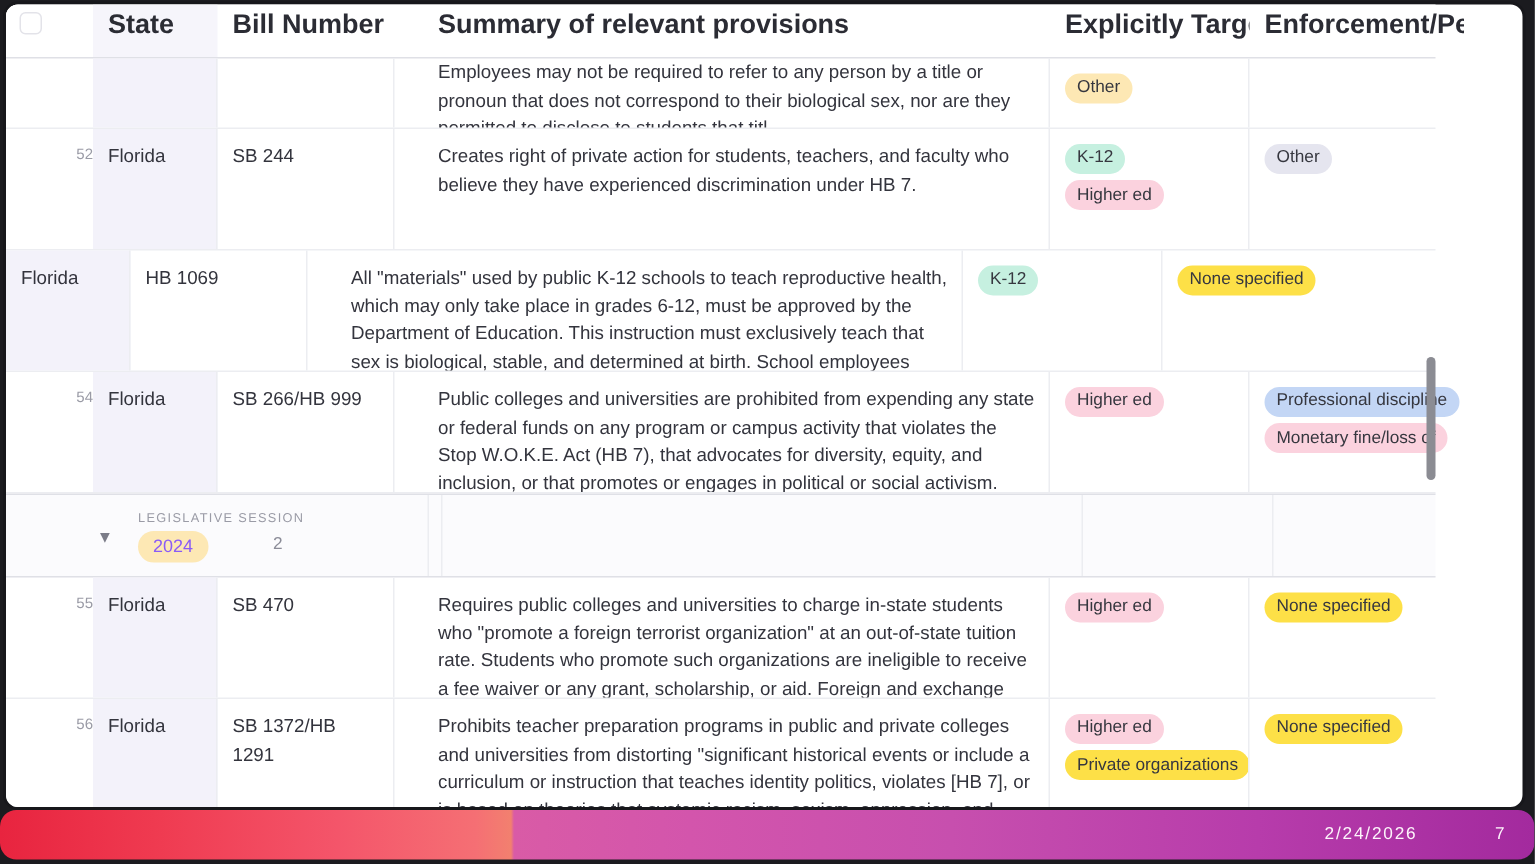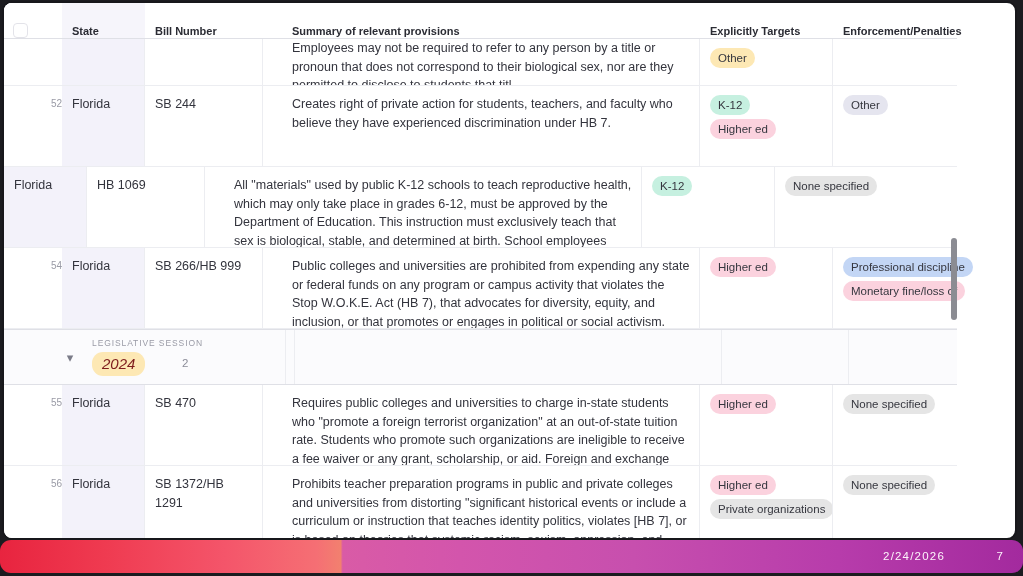--- a/index.html
+++ b/index.html
@@ -57,24 +57,24 @@
   .c-target { width: 133px; min-width:133px; }
   .c-enf    { width: 143px; min-width:143px; border-right:none; }
 
   
   #header-row {
     border-bottom: 1px solid #dfe0e6;
     background:#fff;
     height: 36px;
   }
   #header-row .cell {
-    font-size: 11px;
+    font-size: 18px;
     font-weight: bold;
     color: #2b2c34;
-    padding-top: 19px;
+    padding-top: 4px;
     border-right: none;
     white-space: nowrap;
   }
   #header-row .c-state { background: #f6f5fb; }
   .checkbox {
     width: 15px; height: 15px;
     border: 1.5px solid #e3e3e9;
     border-radius: 4px;
     background: #fff;
     margin-left: 9px; margin-top: 1px;
@@ -93,21 +93,21 @@
     font-size: 11.5px;
     line-height: 14px;
     color: #36373f;
     margin: 0 4px 4px 0;
     white-space: nowrap;
   }
   .t-other   { background: #fde8b4; }
   .t-k12     { background: #c6f0e0; }
   .t-higher  { background: #fbd2de; }
   .t-grey    { background: #e5e5ef; }
-  .t-blue    { background: #e5e5e5; }
+  .t-blue    { background: #fde047; }
   .t-lblue   { background: #c3d6f5; }
   .t-pink    { background: #fbd2de; }
 
   
   #group-row {
     height: 56px;
     border-top: 1px solid #dfe0e6;
     border-bottom: 1px solid #dfe0e6;
     background: #fbfbfd;
     display: flex;
@@ -122,25 +122,24 @@
   }
   .group-meta { margin-left: 14px; }
   .group-label {
     font-size: 8.5px; letter-spacing: .9px;
     color: #9a9ba6; text-transform: uppercase;
     margin-bottom: 4px;
   }
   .group-pill {
     display:inline-block;
     background: #fde8b4;
-    color:#7f1d1d;
+    color:#8b5cf6;
     border-radius: 11px;
     padding: 3px 10px 4px;
-    font-size: 15px;
-    font-style: italic;
+    font-size: 12px;
   }
   .group-count {
     position:absolute; left:178px; top:27px;
     font-size: 11.5px; color:#8b8c98;
   }
   #group-row .gsep {
     position:absolute; top:0; bottom:0; width:1px; background:#ecedf1;
   }
 
   

